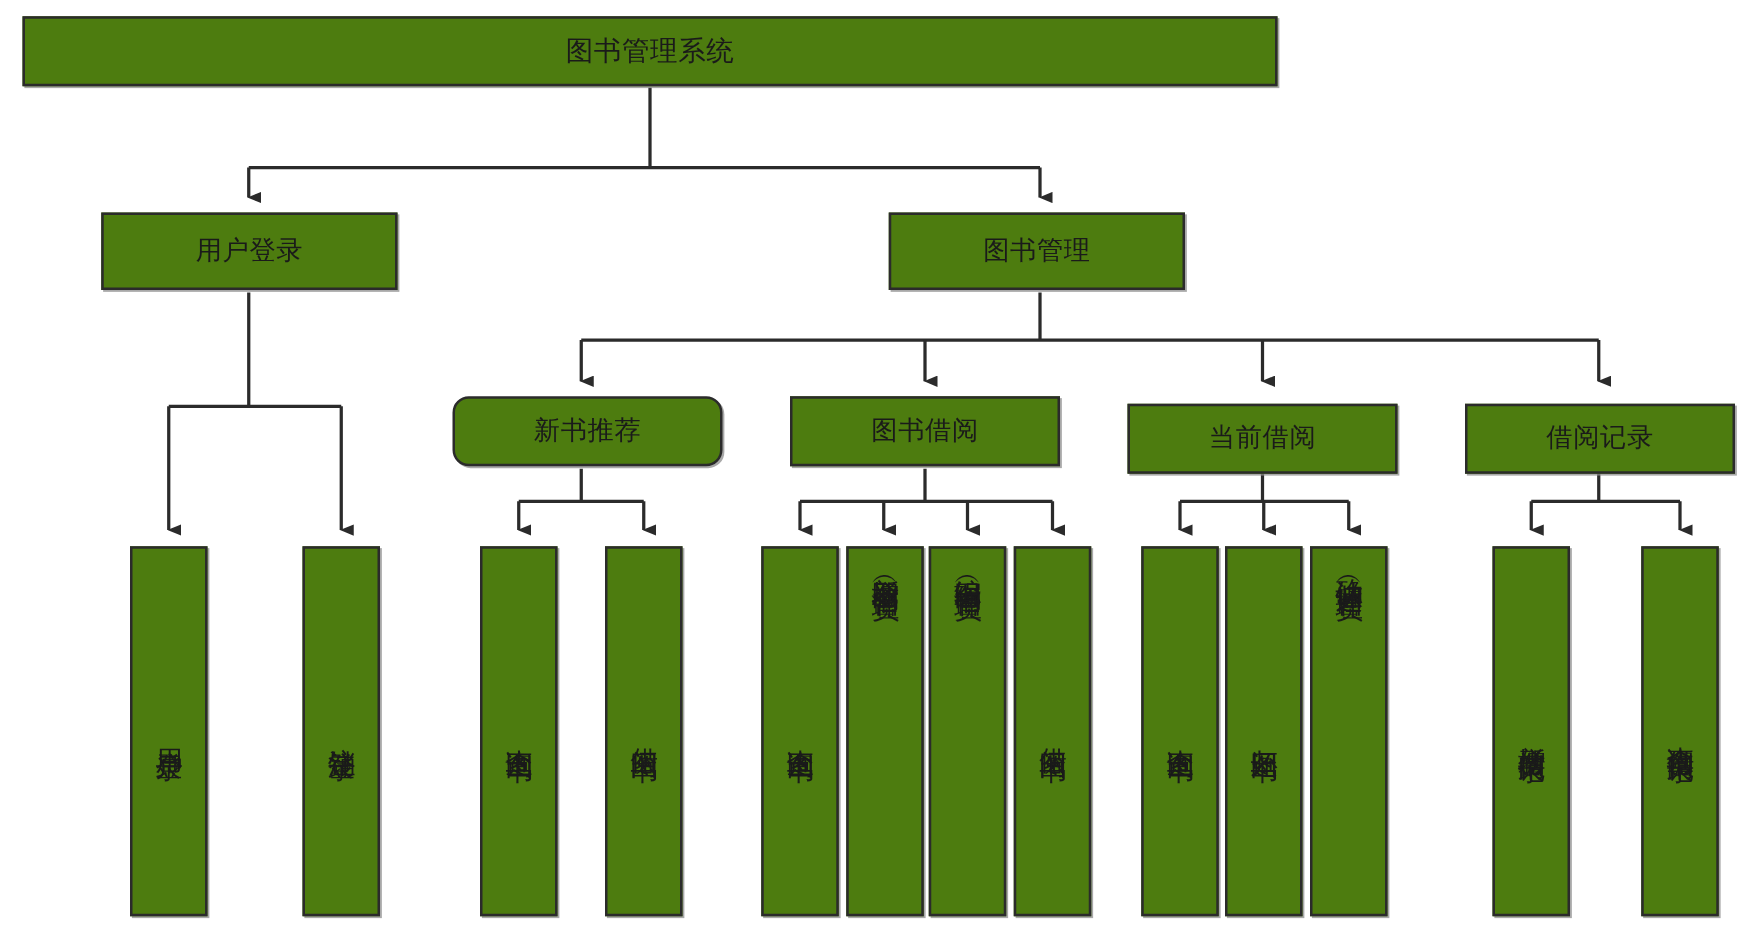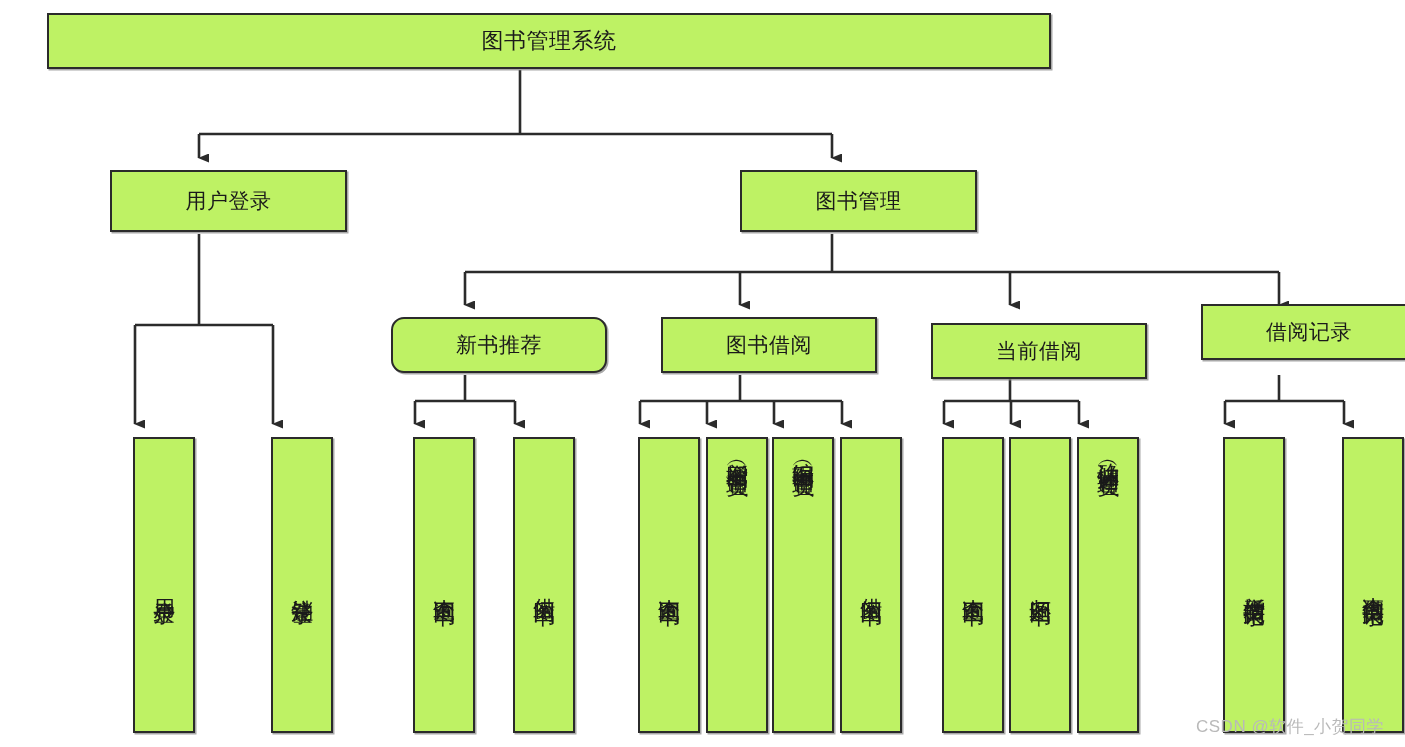--- a/index.html
+++ b/index.html
@@ -21,27 +21,26 @@
     position: absolute;
     left: 0;
     top: 0;
     width: 1405px;
     height: 747px;
     pointer-events: none;
   }
   .node {
     position: absolute;
     box-sizing: border-box;
-    background: #bef264;
+    background: #4d7c0f;
     border: 2px solid #2b2b2b;
     display: flex;
     align-items: center;
     justify-content: center;
     box-shadow: 1.5px 1.5px 0 0 rgba(140,140,140,0.75);
-    margin-left: 29px;
   }
   .node-label {
     color: #1a1a1a;
     letter-spacing: 0.5px;
     white-space: nowrap;
   }
   .node.horizontal .node-label {
     font-size: 21px;
     line-height: 1.1;
   }
@@ -143,21 +142,21 @@
   </div>
 
   <div class="node horizontal" style="left:632px; top:317px; width:216px; height:56px;">
     <span class="node-label">图书借阅</span>
   </div>
 
   <div class="node horizontal" style="left:902px; top:323px; width:216px; height:56px;">
     <span class="node-label">当前借阅</span>
   </div>
 
-  <div class="node horizontal" style="left:1172px; top:304px; width:216px; height:56px;">
+  <div class="node horizontal" style="left:1172px; top:323px; width:216px; height:56px;">
     <span class="node-label">借阅记录</span>
   </div>
 
   <div class="node vertical centered" style="left:104px; top:437px; width:62px; height:296px;">
     <span class="node-label">用户登录</span>
   </div>
 
   <div class="node vertical centered" style="left:242px; top:437px; width:62px; height:296px;">
     <span class="node-label">注销登录</span>
   </div>
@@ -199,15 +198,14 @@
   </div>
 
   <div class="node vertical centered" style="left:1194px; top:437px; width:62px; height:296px;">
     <span class="node-label">新增借阅记录</span>
   </div>
 
   <div class="node vertical centered" style="left:1313px; top:437px; width:62px; height:296px;">
     <span class="node-label">查询借阅记录</span>
   </div>
 
-  <div class="watermark" style="left:1196px; top:715px;">CSDN @软件_小贺同学</div>
 
 </div>
 
 </body></html>

